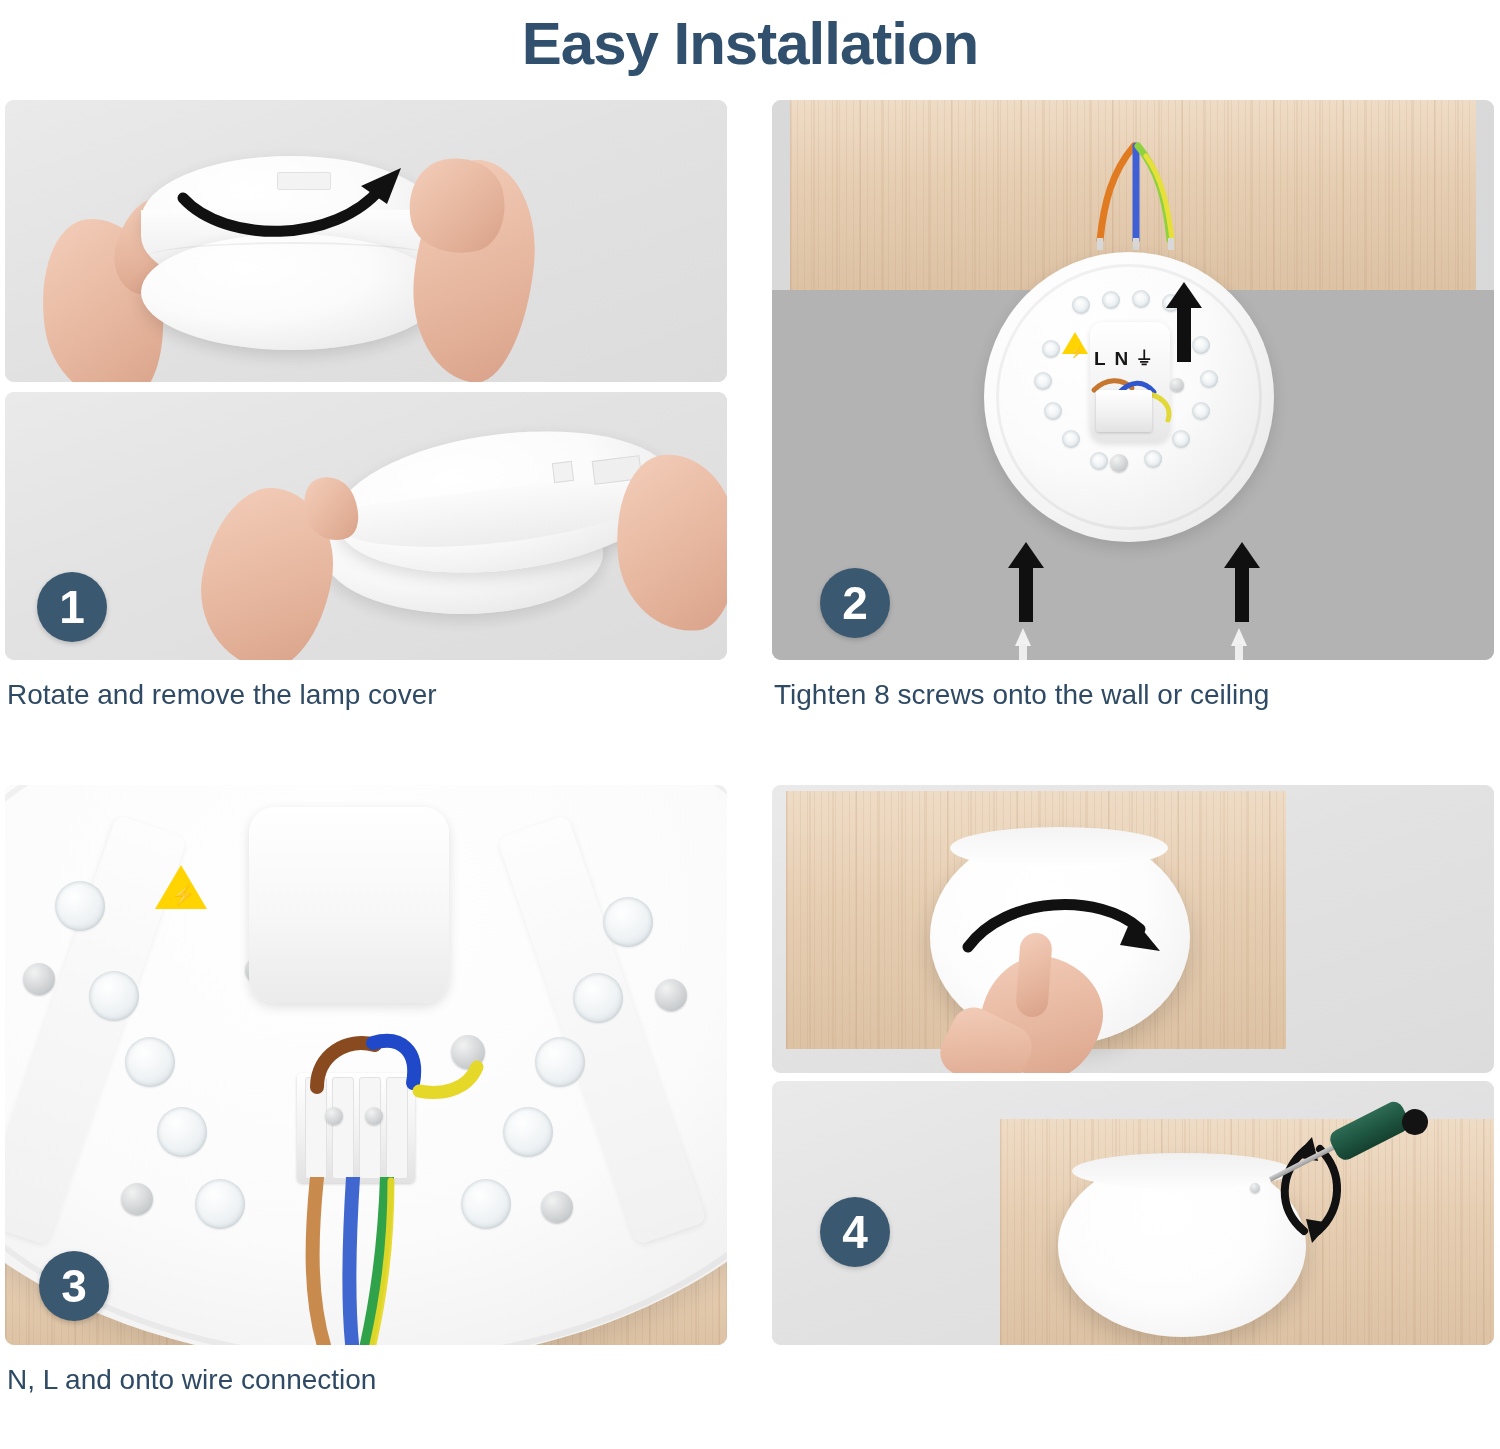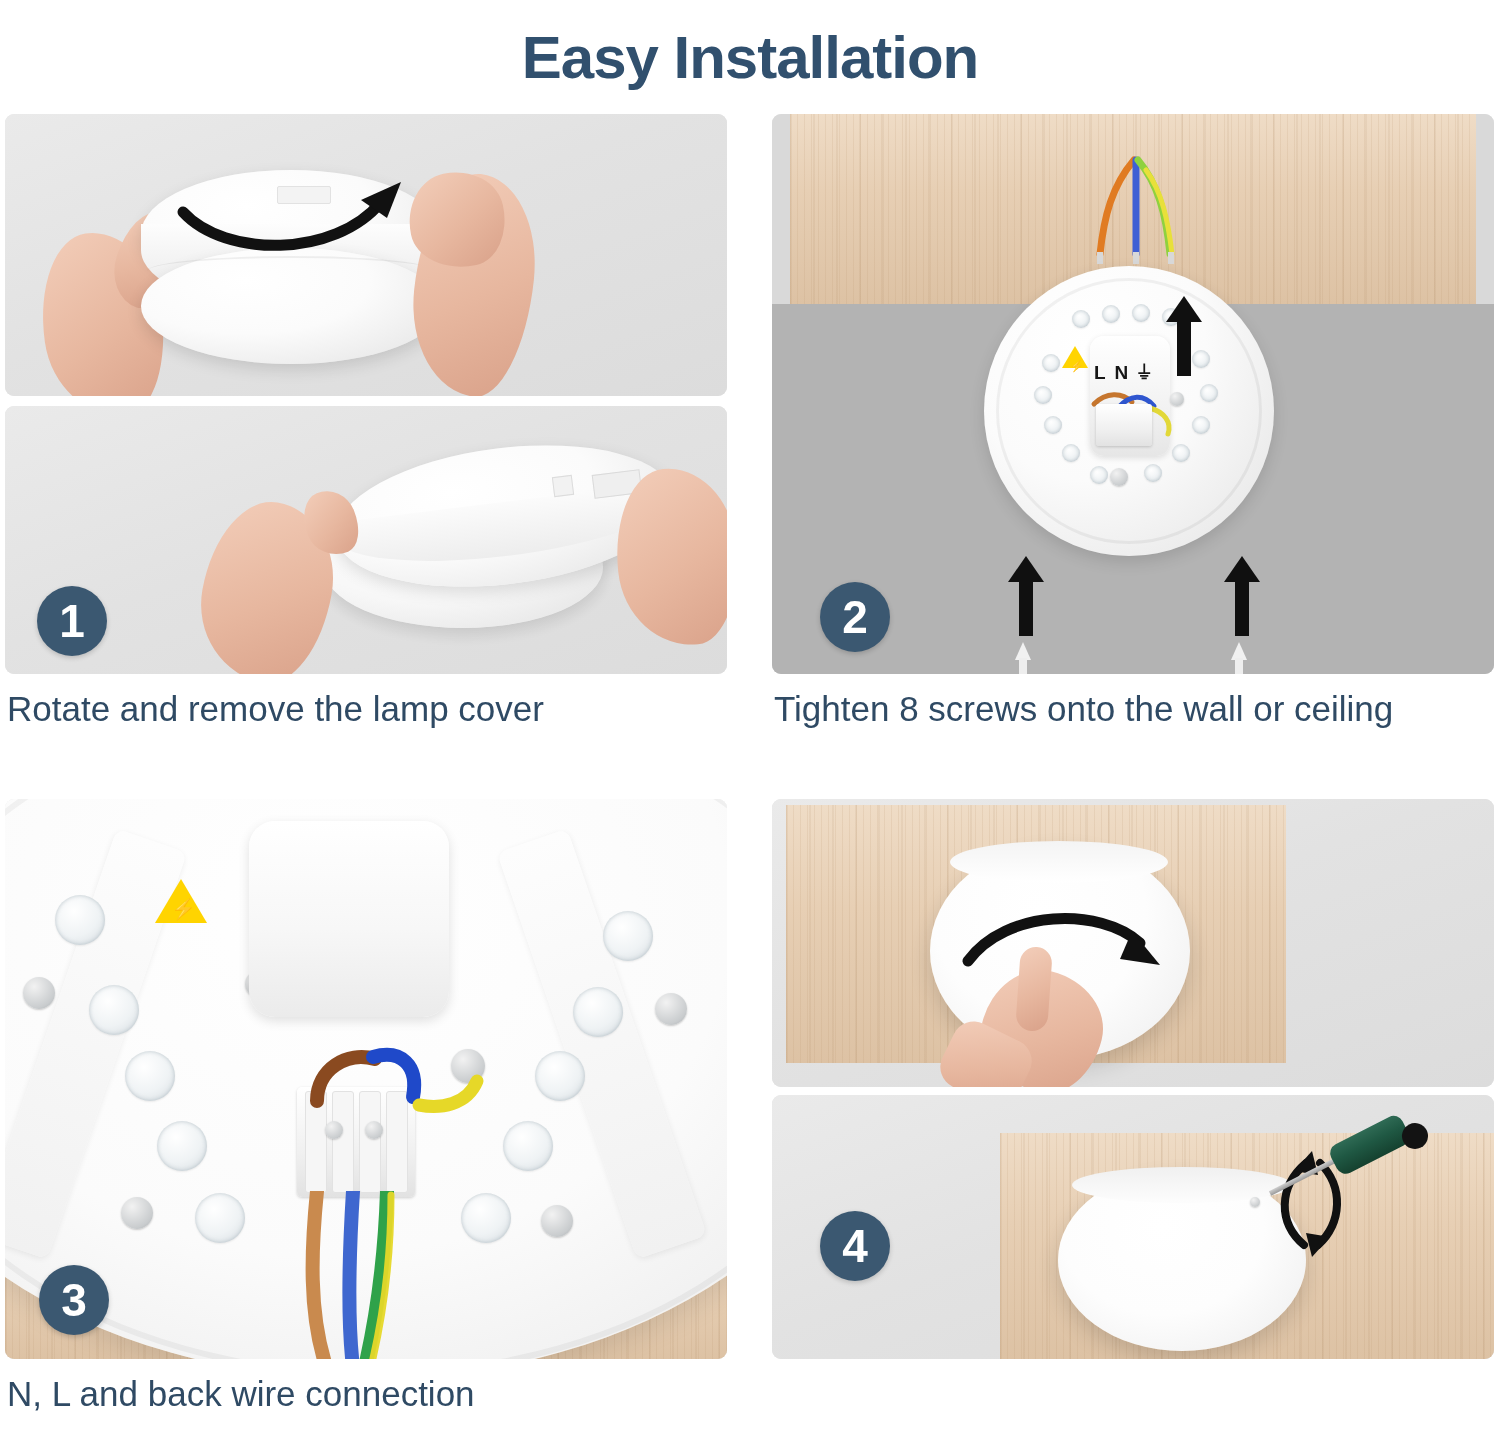--- a/index.html
+++ b/index.html
@@ -2,21 +2,21 @@
 <html><head>
 <meta charset="utf-8">
 <style>
   html,body{margin:0;padding:0;}
   body{
     width:1500px;height:1449px;
     background:#ffffff;
     font-family:"Liberation Sans", sans-serif;
     overflow:hidden;
   }
-  .page{position:relative;width:1500px;height:1332px;margin-top:14px;}
+  .page{position:relative;width:1500px;height:1332px;}
 
   
   .title{
     position:absolute;left:0;top:2px;width:1500px;
     text-align:center;
     font-size:60px;line-height:84px;
     font-weight:bold;
     letter-spacing:-1px;
     color:#31506e;
     font-family:"Liberation Sans", sans-serif;
@@ -41,21 +41,21 @@
   .s1a{top:0px;height:282px;}
   .s1b{top:292px;height:268px;}
   .full{top:0px;height:560px;}
   
   .s4a{top:0px;height:288px;}
   .s4b{top:296px;height:264px;}
 
   .caption{
     position:absolute;left:2px;right:0;
     color:#2f4a64;
-    font-size:35px;
+    font-size:28px;
     line-height:45px;
     font-family:"Liberation Sans", sans-serif;
     white-space:pre-line;
   }
   .step-1 .caption,.step-2 .caption{top:572px;}
   .step-3 .caption,.step-4 .caption{top:572px;}
 
   
   .badge{
     position:absolute;
@@ -370,21 +370,21 @@
         <svg class="wire" style="left:286px;top:392px;" width="160" height="190" viewBox="0 0 160 190">
           <path d="M26 0 C 20 60, 18 120, 34 172" stroke="#c98a4e" stroke-width="14" fill="none" stroke-linecap="round"></path>
           <path d="M62 0 C 58 64, 56 126, 62 176" stroke="#3f67cf" stroke-width="14" fill="none" stroke-linecap="round"></path>
           <path d="M96 0 C 94 62, 86 124, 74 176" stroke="#2fa24a" stroke-width="14" fill="none" stroke-linecap="round"></path>
           <path d="M100 4 C 100 64, 92 126, 80 176" stroke="#e6d828" stroke-width="7" fill="none" stroke-linecap="round" opacity=".95"></path>
         </svg>
 
         <div class="badge badge-3">3</div>
       </div>
 
-      <div class="caption">N, L and back wire connection</div>
+      <div class="caption">N, L and onto wire connection</div>
     </div>
 
     <div class="step step-4">
 
       <div class="shot s4a">
         <div class="ph bg-grey"></div>
         <div class="wood wood-p4a"></div>
 
         <div class="diffuser" style="left:158px;top:44px;width:260px;height:216px;"></div>
         <div style="position:absolute;left:178px;top:42px;width:218px;height:42px;border-radius:50%;

